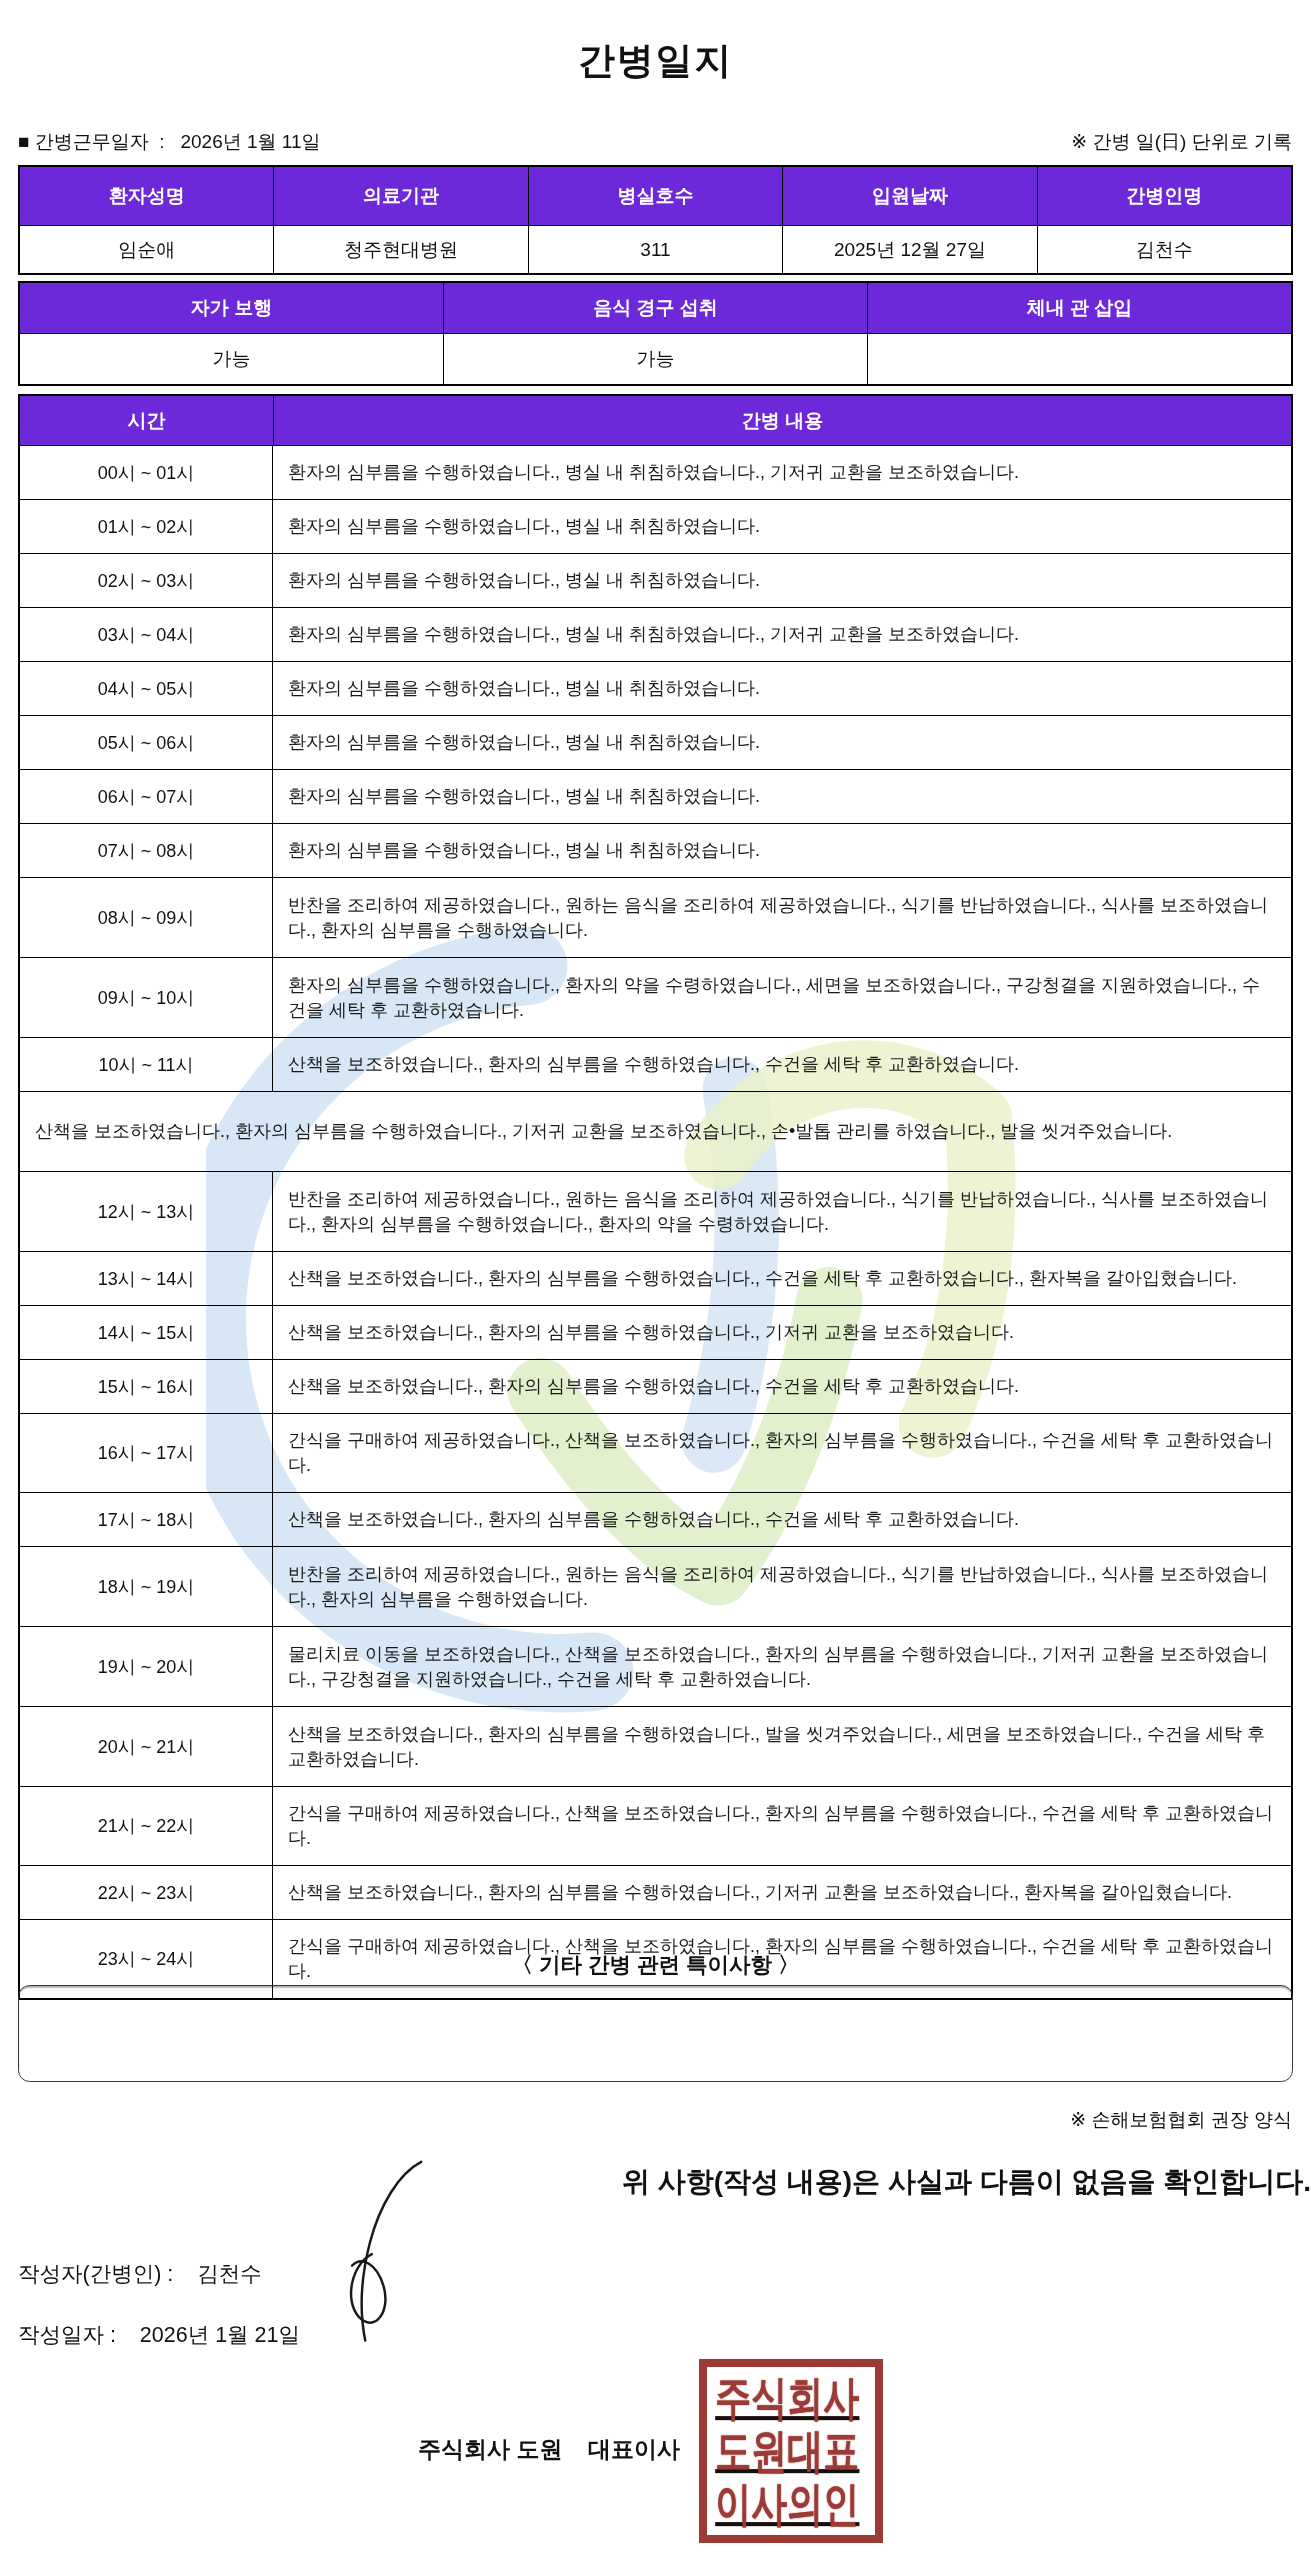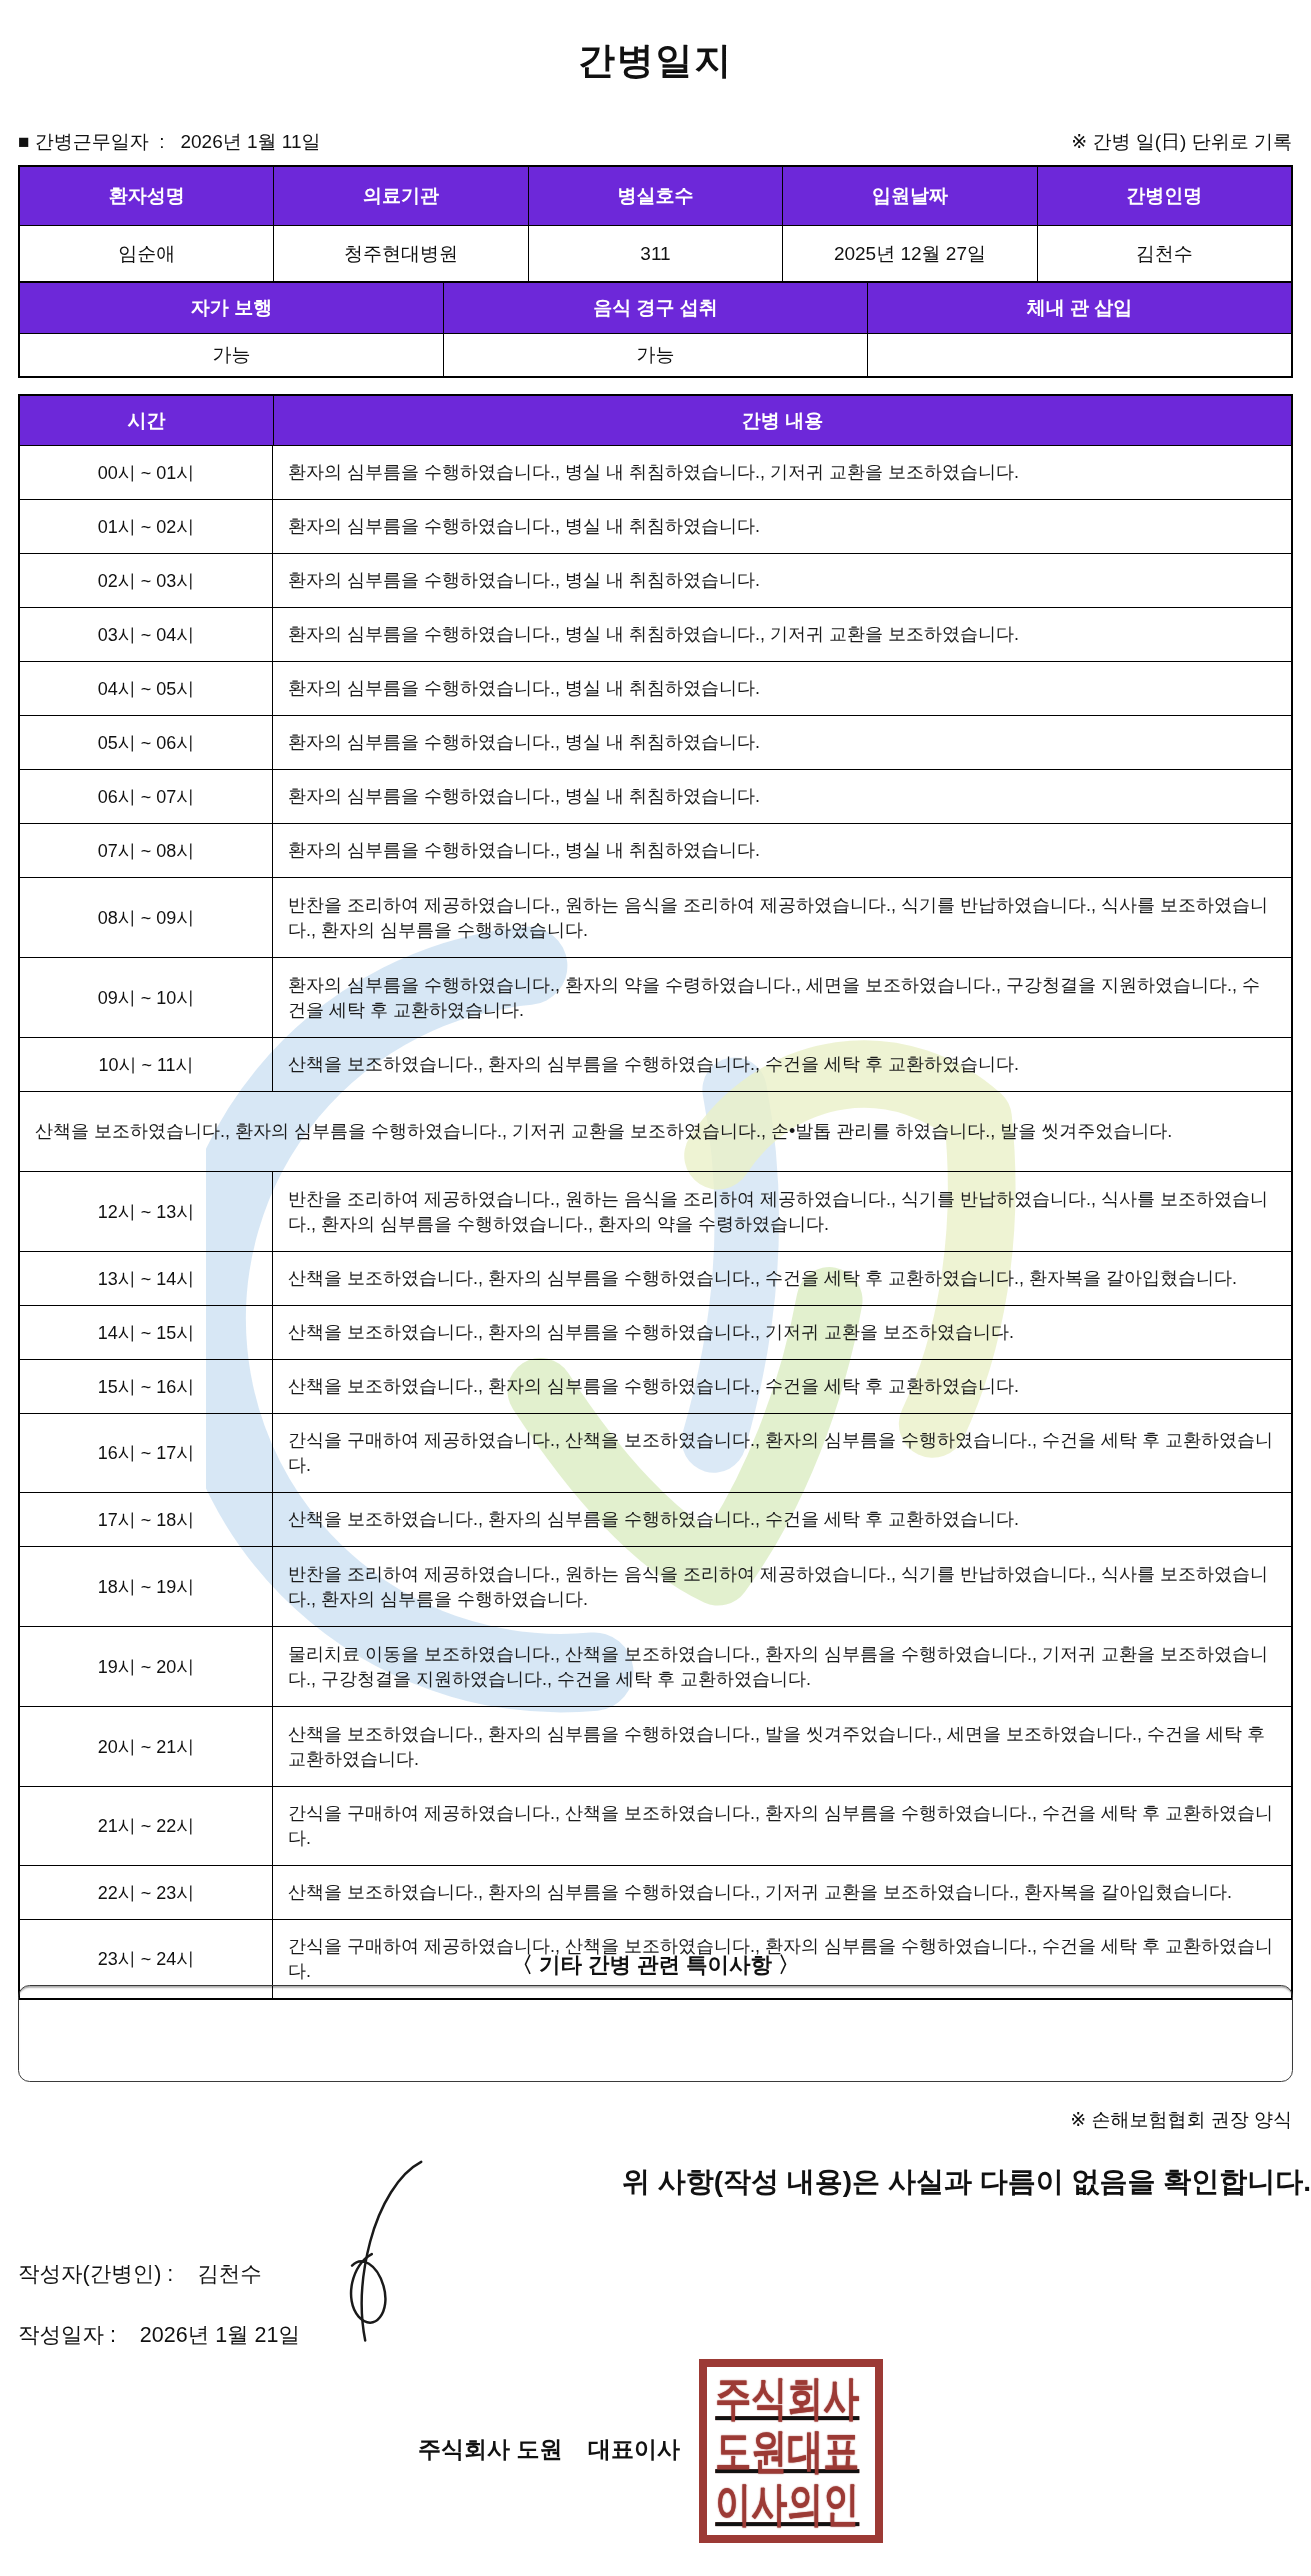--- a/index.html
+++ b/index.html
@@ -18,25 +18,25 @@
   .tbl{left:18px;width:1275px;border:2.5px solid #000;box-sizing:border-box;z-index:1;background:transparent;}
   .trow{display:flex;border-top:1.7px solid #000;box-sizing:border-box;}
   .trow:first-child{border-top:none;}
   .hcell{background:#6d28d9;color:#fff;font-weight:bold;font-size:19px;
          display:flex;align-items:center;justify-content:center;box-sizing:border-box;}
   .vcell{display:flex;align-items:center;justify-content:center;font-size:19px;box-sizing:border-box;}
   .cell-sep{border-left:1.7px solid #000;}
   
   #patient-table{top:165px;}
   #patient-table .hcell{height:58px;flex:1;}
-  #patient-table .vcell{height:56px;flex:1;}
+  #patient-table .vcell{height:47px;flex:1;}
   
   #status-table{top:281px;}
   #status-table .hcell{height:50px;flex:1;}
-  #status-table .vcell{height:42px;flex:1;}
+  #status-table .vcell{height:50px;flex:1;}
   
   #log-table{top:394px;}
   #log-table .hcell{height:49px;}
   .time-col{width:253px;flex:none;}
   .content-col{flex:1;}
   .log-row{display:flex;border-top:1.7px solid #000;min-height:54px;box-sizing:border-box;}
   .log-time{width:253px;flex:none;display:flex;align-items:center;justify-content:center;
             font-size:18px;border-right:1.7px solid #000;box-sizing:border-box;}
   .log-content{flex:1;display:flex;align-items:center;box-sizing:border-box;
                font-size:18px;line-height:25px;padding:14px 15px;color:#1a1a1a;}

